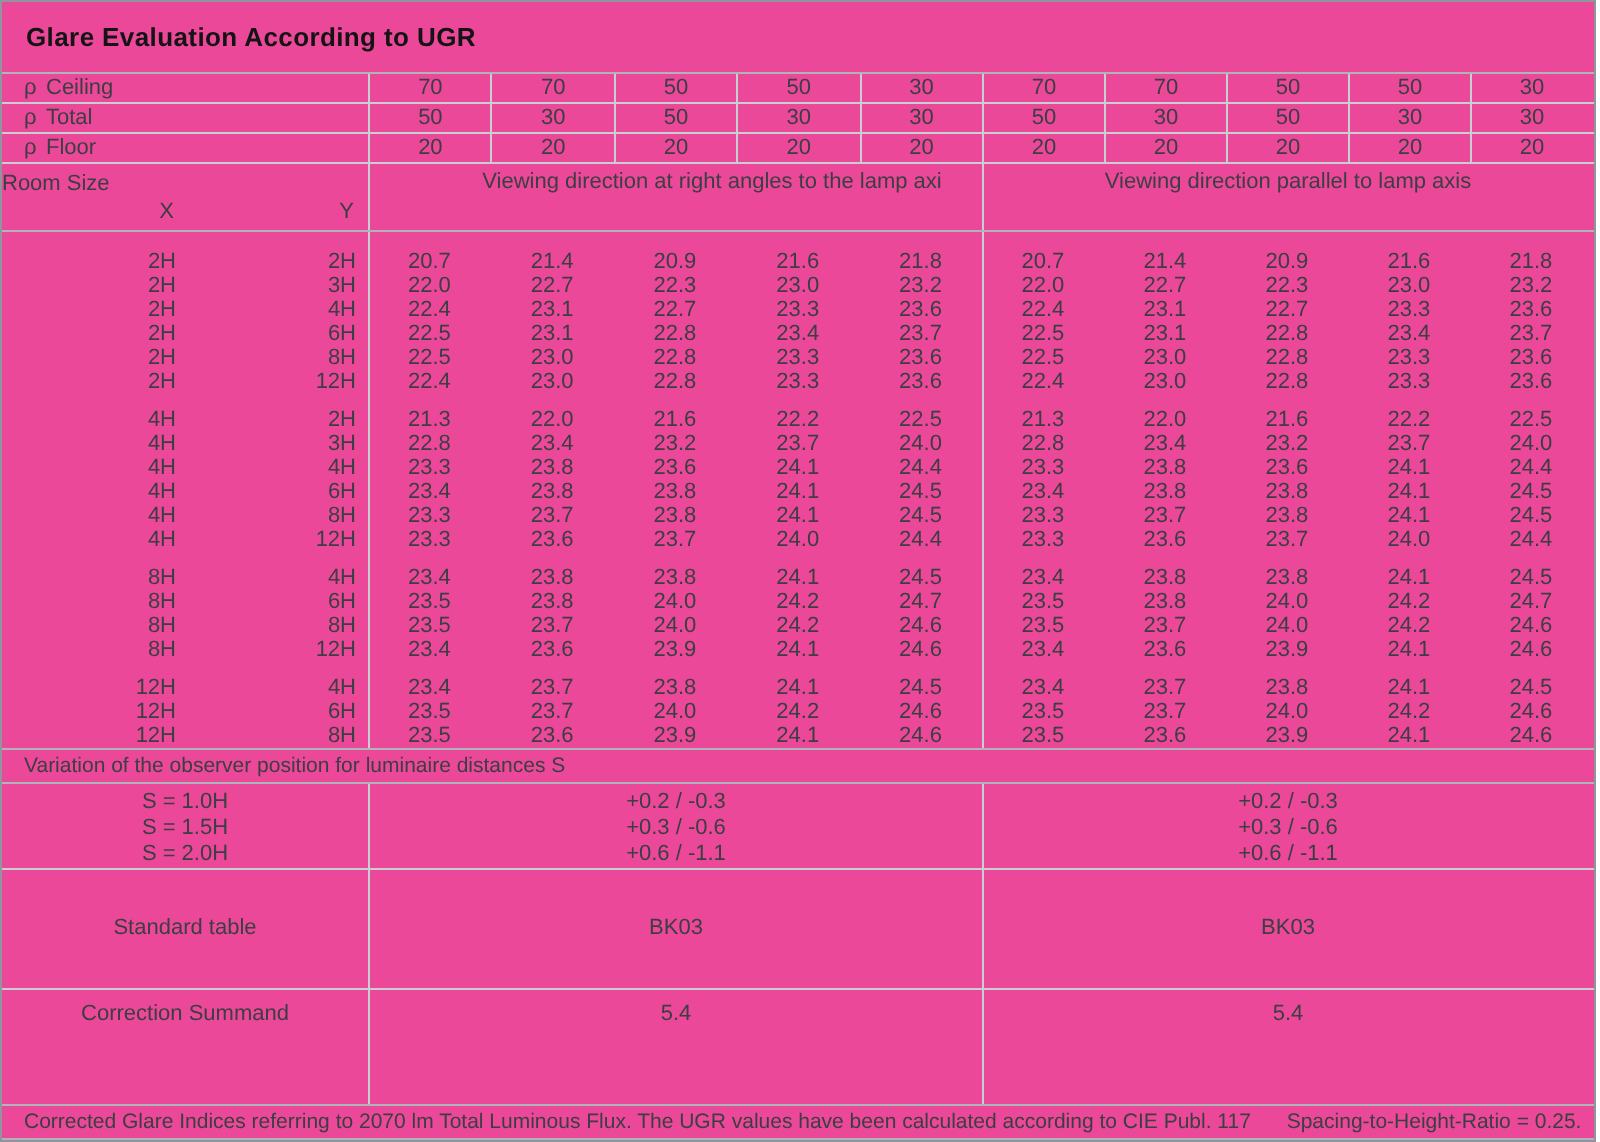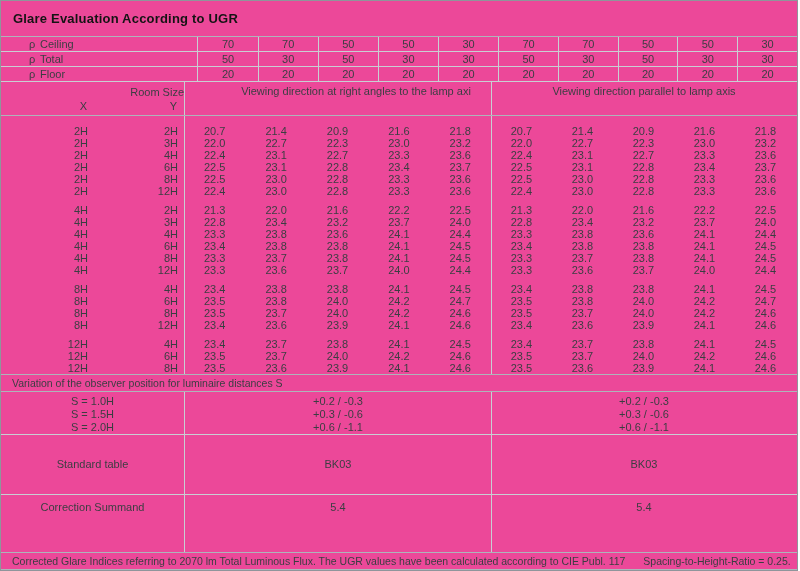--- a/index.html
+++ b/index.html
@@ -14,30 +14,30 @@
     position:relative;width:798px;height:571px;margin:0;
     border:1px solid var(--outer);background:#ec4899;
     font-family:"Liberation Sans","DejaVu Sans",sans-serif;
     color:var(--txt);font-size:11px;overflow:hidden;
   }
   
   .title-row{height:35px;padding:10px 0 0 12px;}
   .title-row span{font-size:13px;font-weight:bold;color:#141414;letter-spacing:.2px;}
   
   .refl{border-top:1px solid var(--line-major);}
-  .r-row{display:flex;height:15px;line-height:14px;border-bottom:1px solid var(--line);padding-left:17px;}
+  .r-row{display:flex;height:15px;line-height:14px;border-bottom:1px solid var(--line);}
   .r-label{width:183px;padding-left:11px;}
   .r-sym{display:inline-block;width:11px;}
   .r-val{text-align:center;border-left:1px solid var(--line);}
   .w1{width:61.4px;}
   .w2{width:61px;}
   
   .header-row{display:flex;height:34px;border-bottom:1px solid var(--line-major);}
   .hdr-label{width:183px;padding-top:3px;}
-  .hdr-roomsize{text-align:right;height:14px;line-height:14px;}
+  .hdr-roomsize{text-align:left;height:14px;line-height:14px;}
   .hdr-xy{display:flex;height:14px;line-height:14px;}
   .hx{width:90px;text-align:right;padding-right:4px;}
   .hy{width:93px;text-align:right;padding-right:7px;}
   .hdr-half{padding-top:3px;text-align:center;border-left:1px solid var(--line);height:100%;}
   .hdr-half.l{width:307px;padding-left:36px;}
   .hdr-half.r{width:305px;}
   
   .data-section{position:relative;height:258px;padding-top:2px;}
   .vline{position:absolute;top:0;bottom:0;width:1px;background:var(--line);}
   .v183{left:183px;} .v490{left:490px;}

